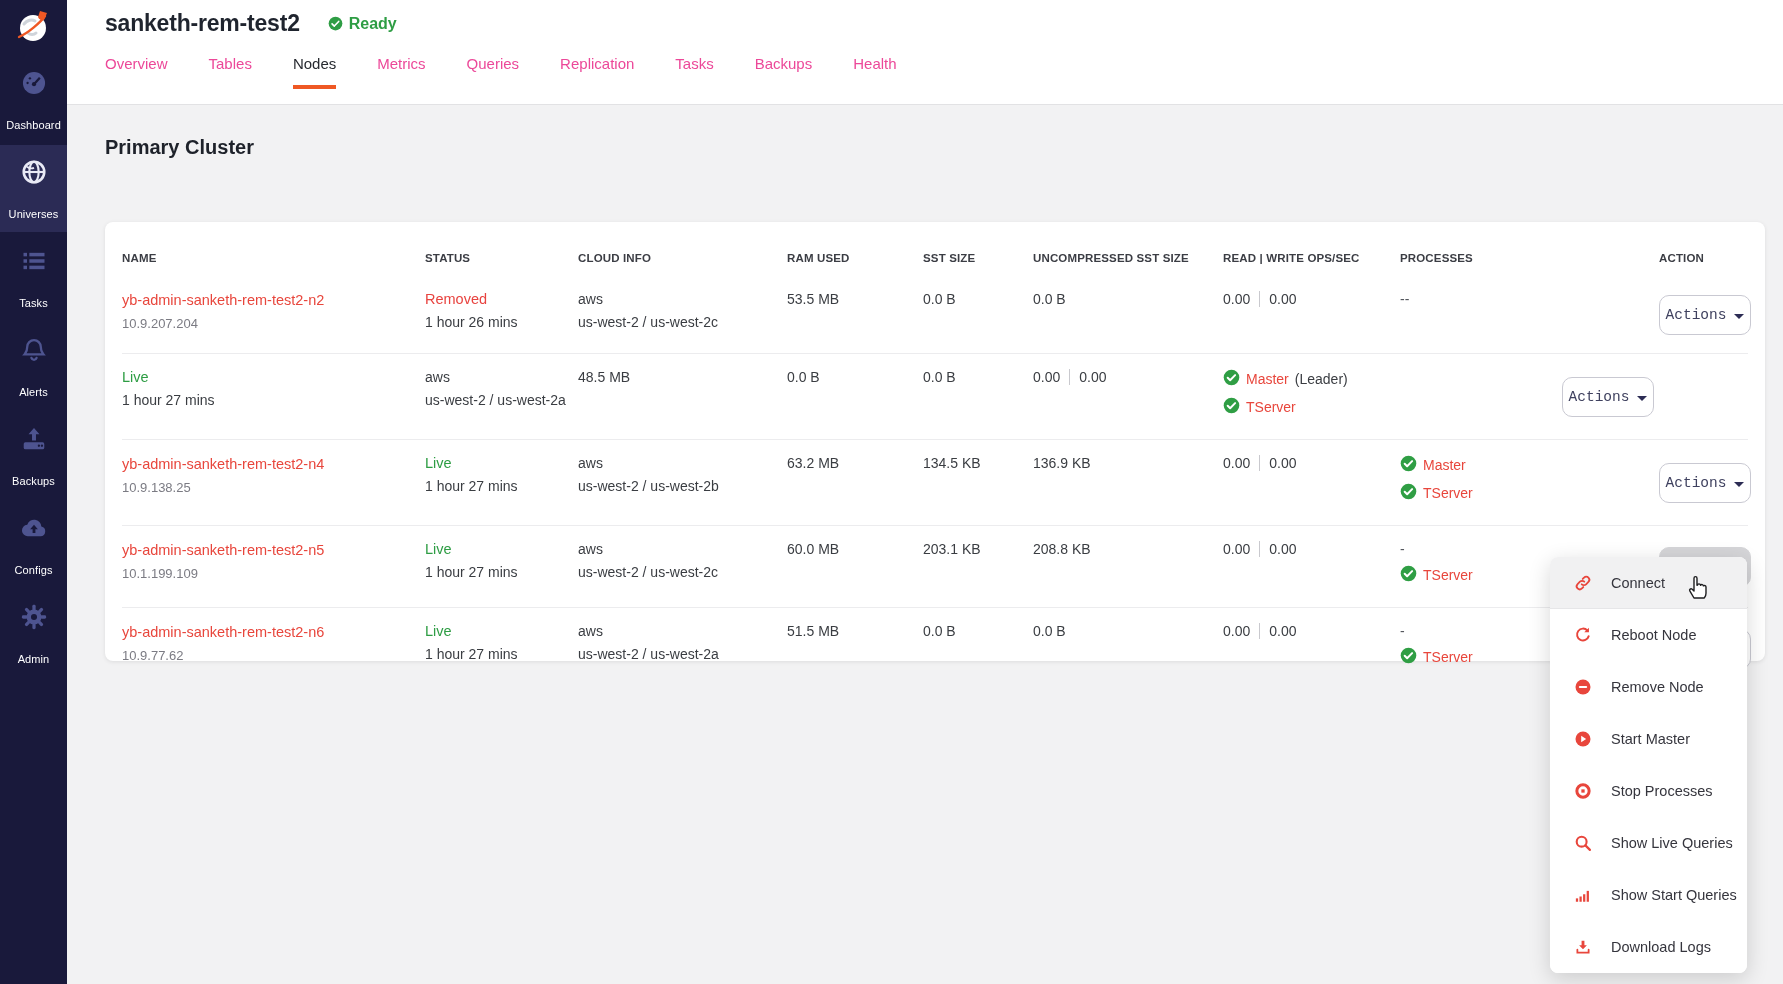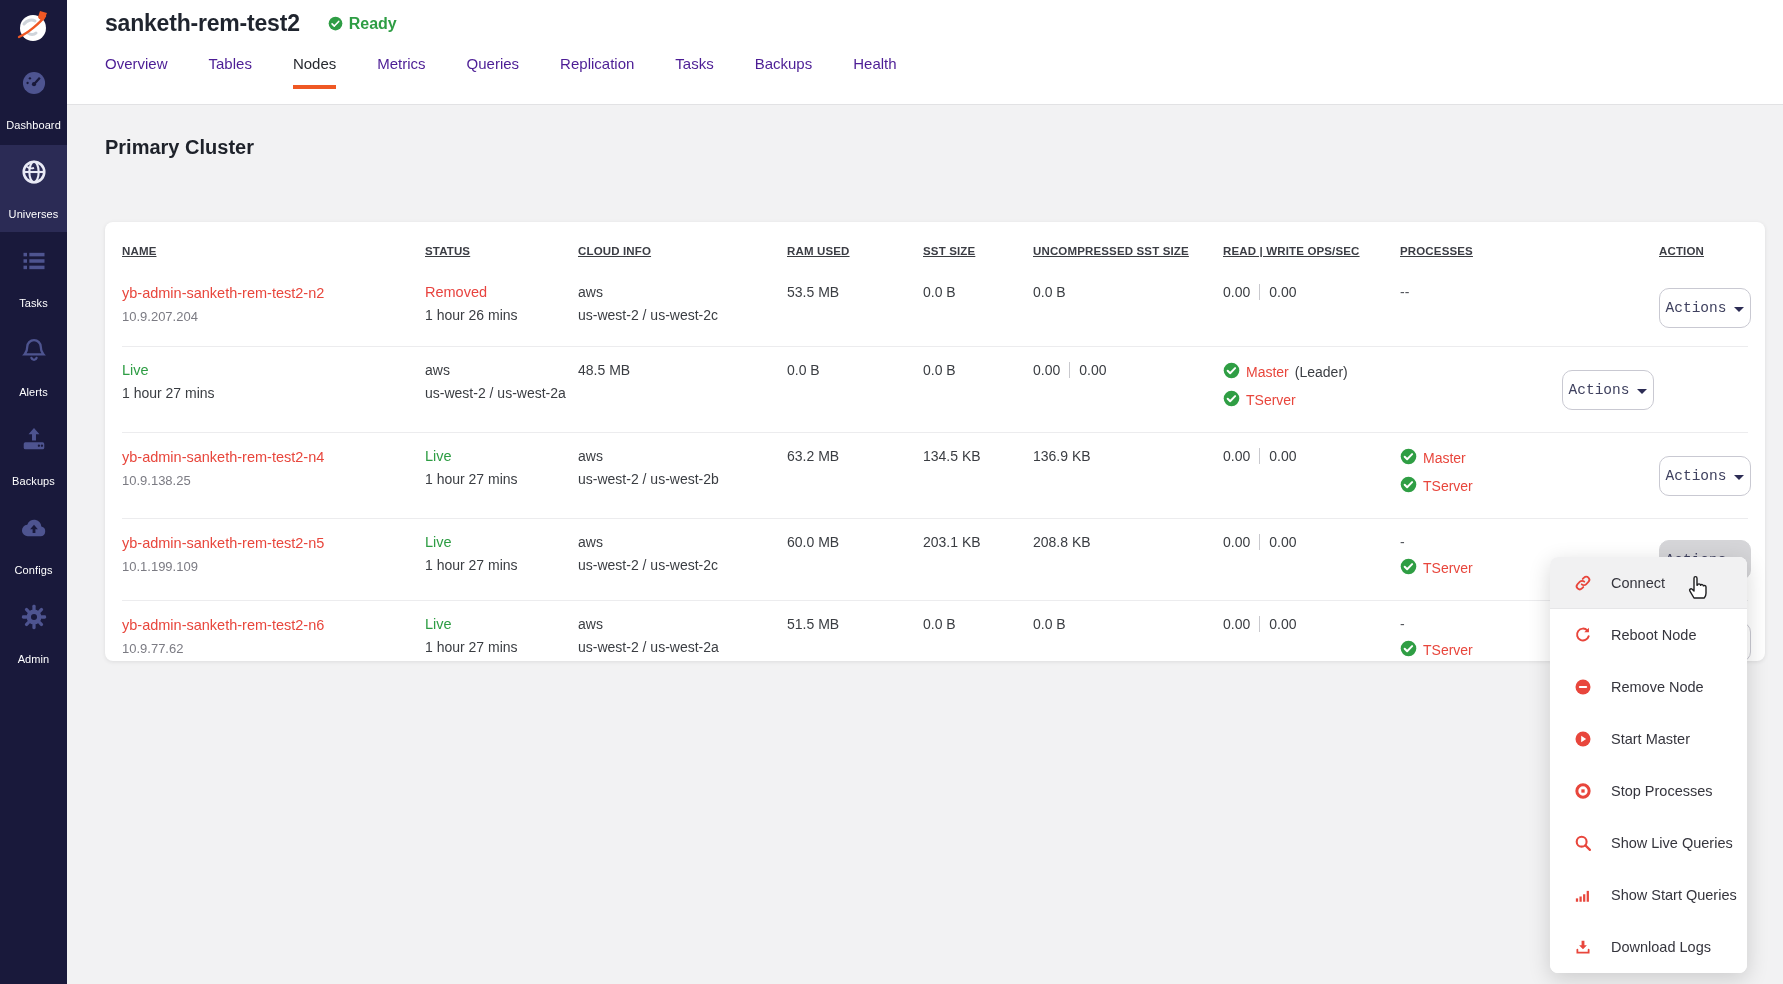--- a/index.html
+++ b/index.html
@@ -16,28 +16,28 @@
   .nav-item.active { background:#2b2b55; }
   .nav-label { font-size:11px; color:#ffffff; letter-spacing:.1px; }
   .nav-icon svg { display:block; }
   
   .main { position:absolute; left:67px; top:0; right:0; height:984px; }
   .topbar { background:#ffffff; height:105px; border-bottom:1px solid #e2e2e4; padding-left:38px; }
   .title-row { display:flex; align-items:center; gap:28px; padding-top:9px; height:38px; }
   .page-title { font-size:23px; font-weight:700; color:#1f242e; letter-spacing:-.2px; }
   .ready-badge { display:flex; align-items:center; gap:6px; color:#2e9d44; font-size:16px; font-weight:600; }
   .tabs { display:flex; margin-top:17px; }
-  .tab { font-size:15px; color:#4c1d95; margin-right:41px; padding-bottom:13px; border-bottom:4px solid transparent; cursor:pointer; white-space:nowrap; }
+  .tab { font-size:15px; color:#ec4899; margin-right:41px; padding-bottom:13px; border-bottom:4px solid transparent; cursor:pointer; white-space:nowrap; }
   .tab.active { color:#26292f; border-bottom-color:#ef5824; }
   
   .section-title { margin:31px 0 0 38px; font-size:20px; font-weight:700; color:#1e222a; }
   .card { position:absolute; left:105px; top:222px; width:1660px; height:439px; background:#fff;
           border-radius:8px; box-shadow:0 1px 4px rgba(0,0,0,.09); padding:0 17px; }
   .thead, .trow { display:grid; grid-template-columns:303px 153px 209px 136px 110px 190px 177px 259px 1fr; }
-  .thead { padding-top:23px; padding-bottom:12px;text-decoration:underline; }
+  .thead { padding-top:30px; padding-bottom:12px; }
   .th { font-size:11.5px; font-weight:700; color:#3b3d44; letter-spacing:.15px; }
   .trow { padding:15px 0 14px; min-height:77px; align-items:start; }
   .trow + .trow { border-top:1px solid #ececee; }
   .cell-line2 { margin-top:7px; font-size:14px; color:#3a3d42; }
   .node-link { font-size:14.5px; color:#e8463c; cursor:pointer; text-decoration:none; }
   .node-ip { margin-top:7px; font-size:13px; color:#7b7b83; }
   .status { font-size:14.5px; font-weight:500; }
   .status.live { color:#2e9d44; }
   .status.removed { color:#e8433f; }
   .num { font-size:14px; color:#3a3d42; }

